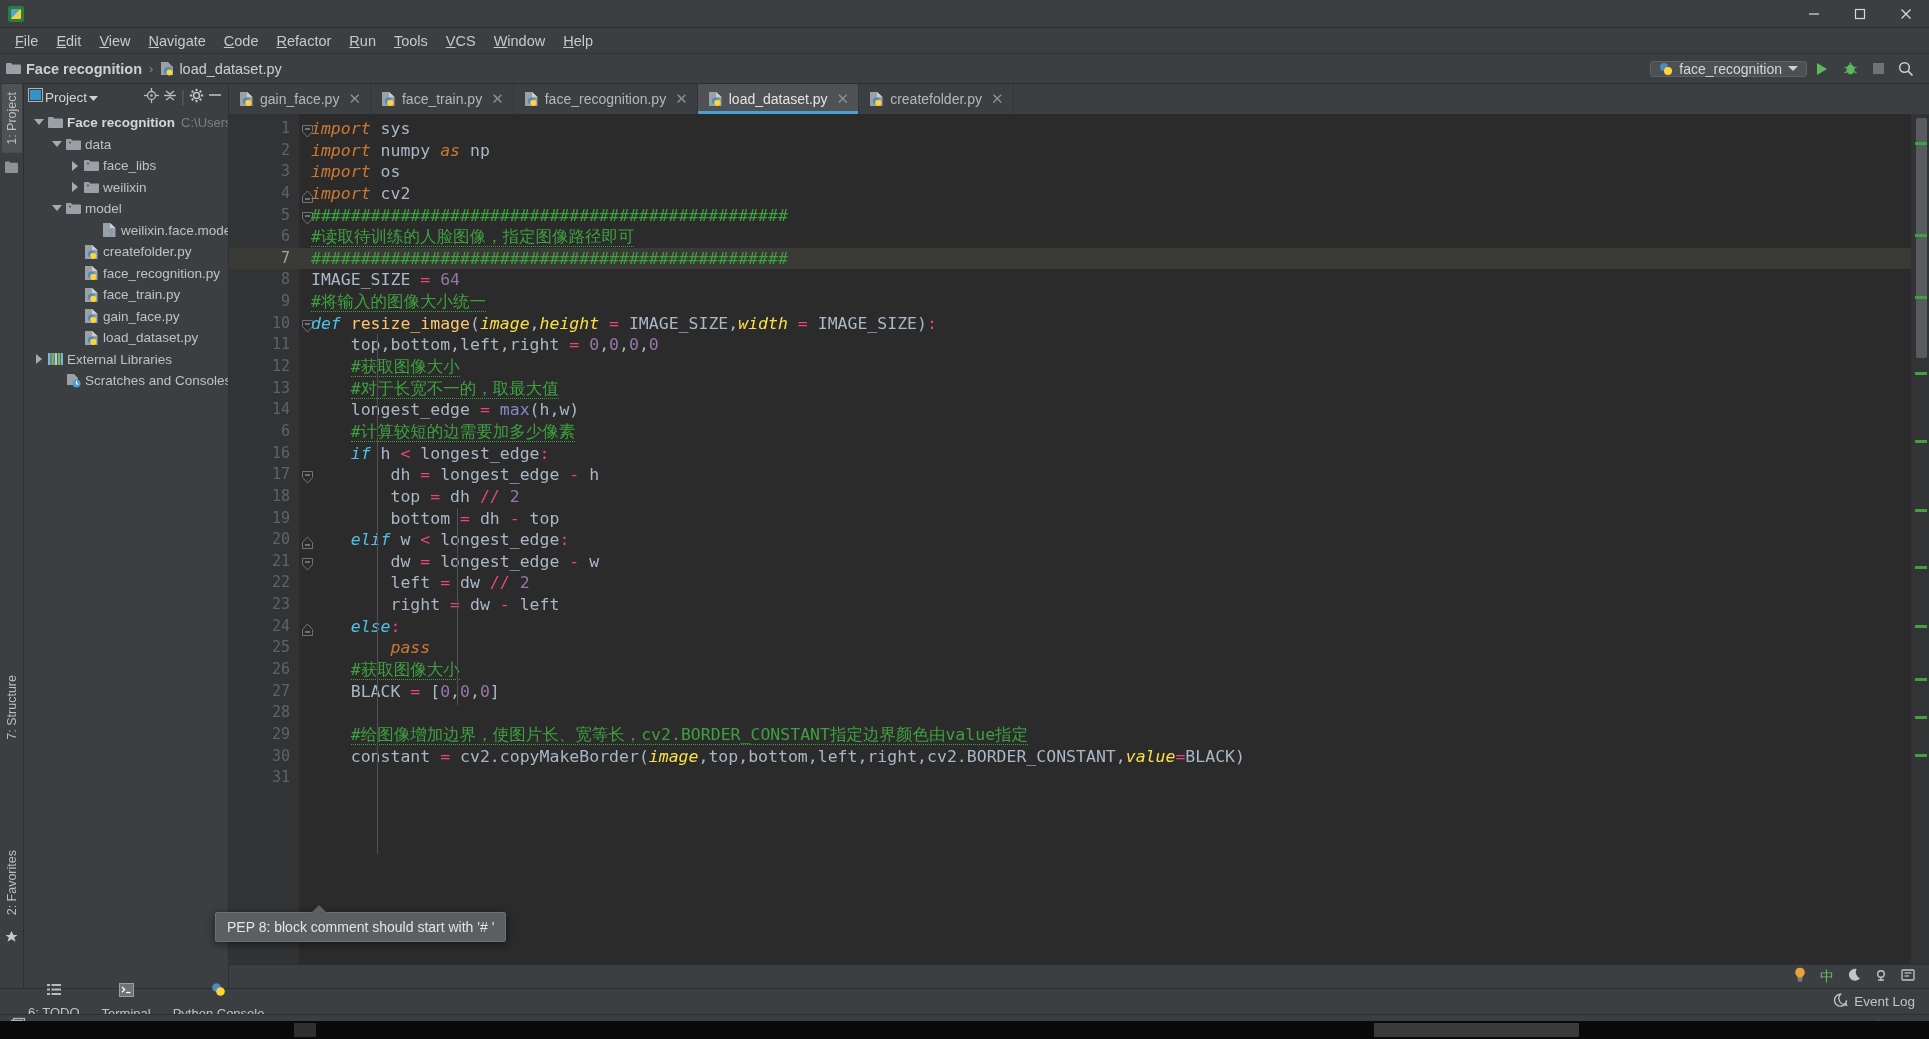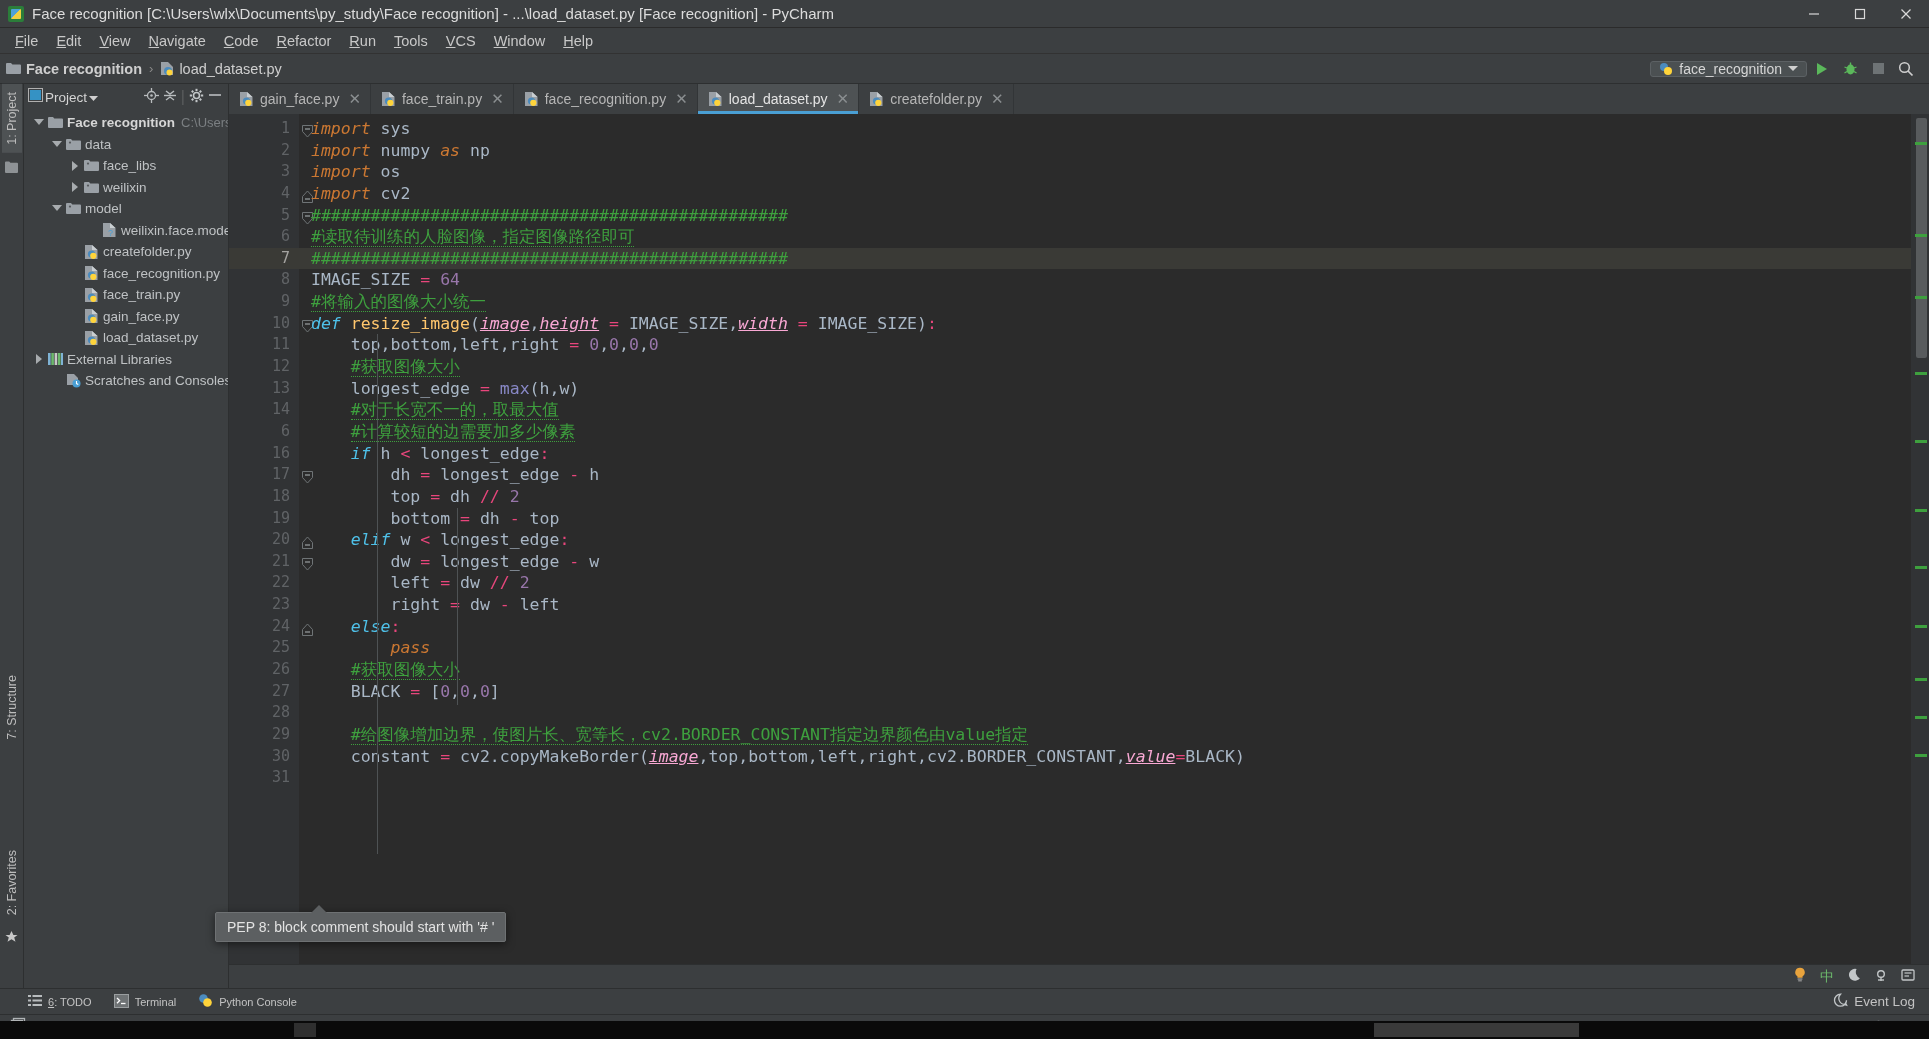--- a/index.html
+++ b/index.html
@@ -131,21 +131,21 @@
   }
   .cline.cur2 { background: #3a3a36; }
   .kw2 { color: #cc7832; font-style: italic; }
   .ctrl { color: #4fc1e9; font-style: italic; }
   .deff { color: #4fc1e9; font-style: italic; }
   .fn { color: #ffc66d; }
   .num { color: #9876aa; }
   .op { color: #e8467c; }
   .cm { color: #3ea03e; }
   .cmu { color: #3ea03e; border-bottom: 1px dotted #3ea03e; }
-  .param { color: #f9a8d4; font-style: italic; text-decoration: underline; }
+  .param { color: #fde047; font-style: italic; }
   .bi { color: #8888c6; }
   .wht { color: #a9b7c6; }
 
   
   .iguide { position: absolute; width: 1px; background: #4e5254; }
 
   
   .markerbar {
     width: 18px; flex: none; background: #313335; position: relative;
   }
@@ -172,21 +172,21 @@
     height: 24px; background: #3c3f41; display: flex; align-items: center; flex: none;
     border-top: 1px solid #2d2f30;
   }
   .tray-right { margin-left: auto; display: flex; align-items: center; gap: 13px; padding-right: 14px; }
 
   
   .twbar {
     height: 26px; background: #3c3f41; display: flex; align-items: center;
     padding-left: 28px; gap: 22px; flex: none; border-top: 1px solid #2d2f30;
   }
-  .tw-item { display: flex; align-items: center; gap: 6px; font-size: 11px; color: #c3c3c3; }
+  .tw-item { display: flex; align-items: center; gap: 6px; font-size: 13px; color: #c3c3c3; flex-direction: column; }
   .tw-item u { text-decoration: underline; }
   .twbar-right { margin-left: auto; display: flex; align-items: center; gap: 6px; padding-right: 14px;
                  font-size: 13.5px; color: #c3c3c3; }
 
   
   .statusbar {
     height: 25px; background: #3c3f41; display: flex; align-items: center;
     flex: none; border-top: 1px solid #2d2f30; position: relative;
   }
   .sb-left { display: flex; align-items: center; padding-left: 10px; }
@@ -204,21 +204,20 @@
   }
   .bb-chunk { position: absolute; background: #2f2f2f; height: 14px; top: 2px; }
 </style>
 </head>
 <body>
 
 <div class="app">
 
   <div class="titlebar">
     <div class="app-icon"></div>
-    <div class="title-text">Face recognition [C:\Users\wlx\Documents\py_study\Face recognition] - ...\load_dataset.py [Face recognition] - PyCharm</div>
     <div class="winbtns">
       <div class="winbtn">
         <svg width="12" height="12" viewBox="0 0 12 12">
             <line x1="1" y1="6" x2="11" y2="6" stroke="#d8d8d8" stroke-width="1.2"></line>
           </svg>
       </div>
       <div class="winbtn">
         <svg width="12" height="12" viewBox="0 0 12 12">
             <rect x="1.5" y="1.5" width="9" height="9" fill="none" stroke="#d8d8d8" stroke-width="1.2"></rect>
           </svg>
@@ -693,22 +692,22 @@
               <div class="cline"><span class="kw2">import</span> <span class="wht">os</span></div>
               <div class="cline"><span class="kw2">import</span> <span class="wht">cv2</span></div>
               <div class="cline"><span class="cm">################################################</span></div>
               <div class="cline"><span class="cmu">#读取待训练的人脸图像，指定图像路径即可</span></div>
               <div class="cline cur2"><span class="cm">################################################</span></div>
               <div class="cline"><span class="wht">IMAGE_SIZE</span> <span class="op">=</span> <span class="num">64</span></div>
               <div class="cline"><span class="cmu">#将输入的图像大小统一</span></div>
               <div class="cline"><span class="deff">def</span> <span class="fn">resize_image</span><span class="wht">(</span><span class="param">image</span><span class="wht">,</span><span class="param">height</span> <span class="op">=</span> <span class="wht">IMAGE_SIZE</span><span class="wht">,</span><span class="param">width</span> <span class="op">=</span> <span class="wht">IMAGE_SIZE</span><span class="wht">)</span><span class="op">:</span></div>
               <div class="cline">    <span class="wht">top</span><span class="wht">,</span><span class="wht">bottom</span><span class="wht">,</span><span class="wht">left</span><span class="wht">,</span><span class="wht">right</span> <span class="op">=</span> <span class="num">0</span><span class="wht">,</span><span class="num">0</span><span class="wht">,</span><span class="num">0</span><span class="wht">,</span><span class="num">0</span></div>
               <div class="cline">    <span class="cmu">#获取图像大小</span></div>
+              <div class="cline">    <span class="cmu">#对于长宽不一的，取最大值</span></div>
               <div class="cline">    <span class="wht">longest_edge</span> <span class="op">=</span> <span class="bi">max</span><span class="wht">(</span><span class="wht">h</span><span class="wht">,</span><span class="wht">w</span><span class="wht">)</span></div>
-              <div class="cline">    <span class="cmu">#对于长宽不一的，取最大值</span></div>
               <div class="cline">    <span class="cmu">#计算较短的边需要加多少像素</span></div>
               <div class="cline">    <span class="ctrl">if</span> <span class="wht">h</span> <span class="op">&lt;</span> <span class="wht">longest_edge</span><span class="op">:</span></div>
               <div class="cline">        <span class="wht">dh</span> <span class="op">=</span> <span class="wht">longest_edge</span> <span class="op">-</span> <span class="wht">h</span></div>
               <div class="cline">        <span class="wht">top</span> <span class="op">=</span> <span class="wht">dh</span> <span class="op">//</span> <span class="num">2</span></div>
               <div class="cline">        <span class="wht">bottom</span> <span class="op">=</span> <span class="wht">dh</span> <span class="op">-</span> <span class="wht">top</span></div>
               <div class="cline">    <span class="ctrl">elif</span> <span class="wht">w</span> <span class="op">&lt;</span> <span class="wht">longest_edge</span><span class="op">:</span></div>
               <div class="cline">        <span class="wht">dw</span> <span class="op">=</span> <span class="wht">longest_edge</span> <span class="op">-</span> <span class="wht">w</span></div>
               <div class="cline">        <span class="wht">left</span> <span class="op">=</span> <span class="wht">dw</span> <span class="op">//</span> <span class="num">2</span></div>
               <div class="cline">        <span class="wht">right</span> <span class="op">=</span> <span class="wht">dw</span> <span class="op">-</span> <span class="wht">left</span></div>
               <div class="cline">    <span class="ctrl">else</span><span class="op">:</span></div>

